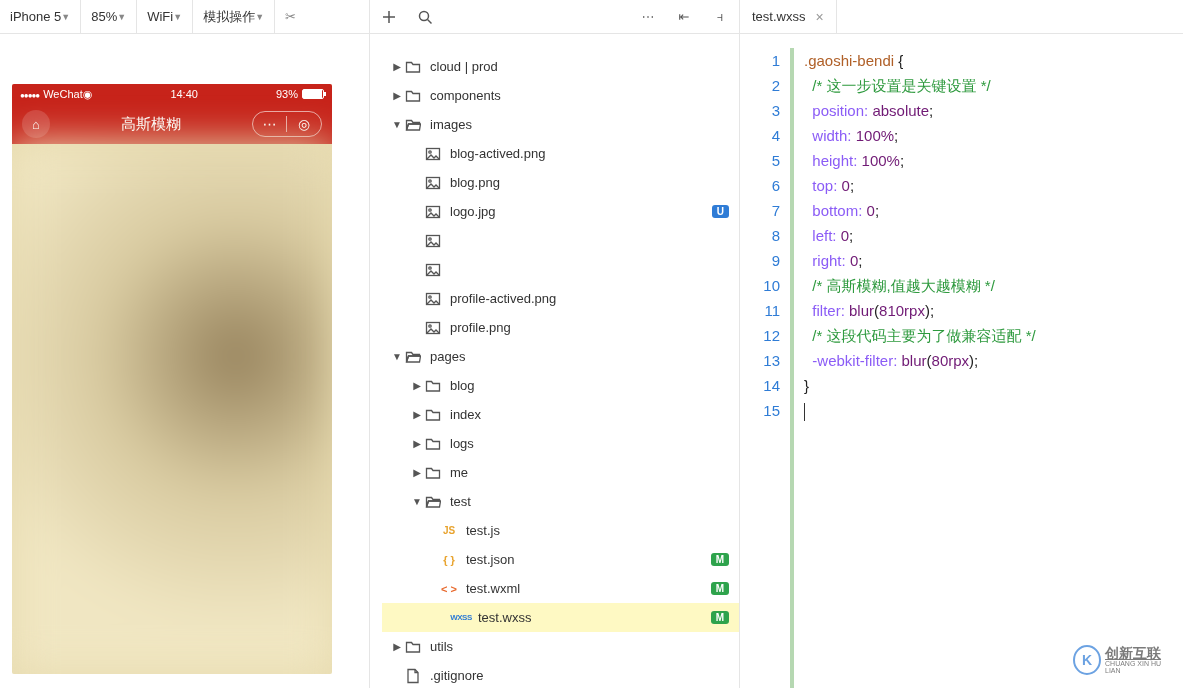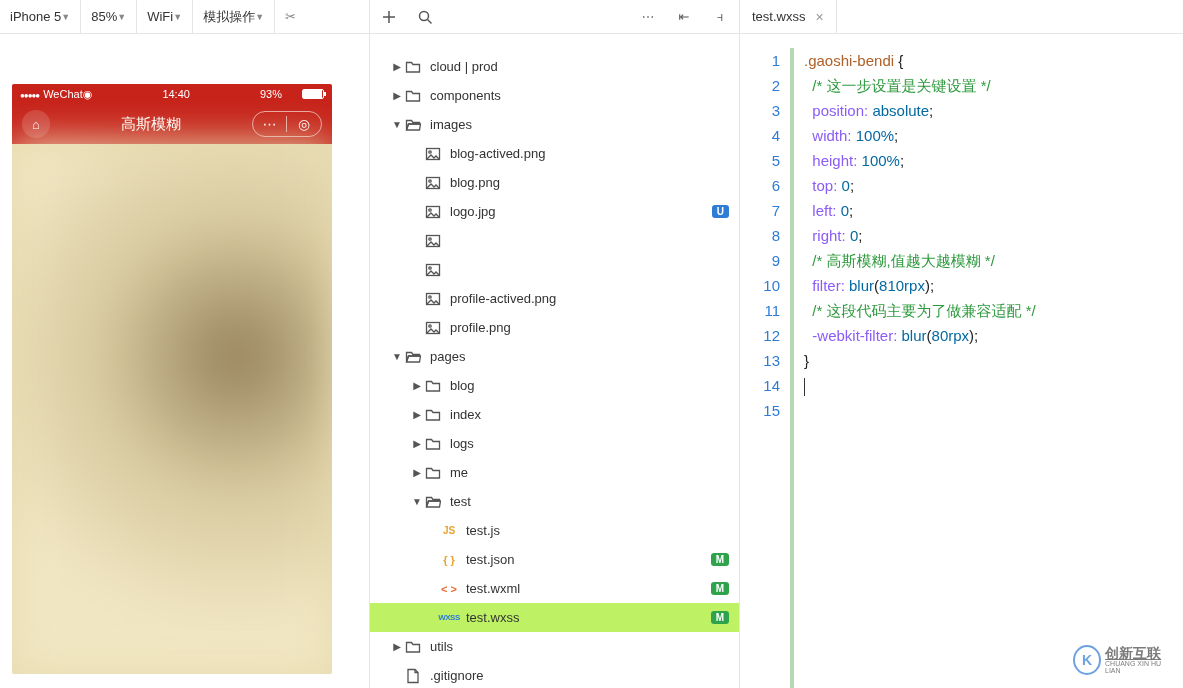--- a/index.html
+++ b/index.html
@@ -8,41 +8,41 @@
 
 .sim-col { width: 370px; height: 100%; display: flex; flex-direction: column; border-right: 1px solid #e5e5e5; }
 .sim-toolbar { height: 34px; display: flex; border-bottom: 1px solid #e5e5e5; align-items: stretch; }
 .sim-toolbar .tb-item { display: flex; align-items: center; padding: 0 10px; border-right: 1px solid #e5e5e5; cursor: pointer; gap: 0; font-size: 13px; }
 .chev { font-size: 9px; color: #888; }
 .sim-stage { flex: 1; display: flex; align-items: flex-start; justify-content: flex-start; padding: 50px 0 0 12px; }
 .phone { width: 320px; height: 590px; background: #e8dcb0; border-radius: 2px; overflow: hidden; position: relative; }
 .phone-status { height: 20px; background: #c7231a; color: #fff; display: flex; align-items: center; justify-content: space-between; padding: 0 8px; font-size: 11px; }
 .phone-status .left { display: flex; align-items: center; }
 .phone-status .wifi::before { content: "●●●●●"; letter-spacing: -1px; font-size: 8px; margin-right: 4px; }
-.phone-status .right { display: flex; align-items: center; gap: 20px; }
+.phone-status .right { display: flex; align-items: center; gap: 4px; }
 .batt { width: 22px; height: 10px; border: 1px solid #fff; border-radius: 2px; position: relative; }
 .batt::after { content: ""; position: absolute; right: -3px; top: 2px; width: 2px; height: 4px; background: #fff; }
 .batt i { display: block; height: 100%; width: 93%; background: #fff; }
 .phone-nav { height: 40px; background: #c7231a; color: #fff; display: flex; align-items: center; justify-content: space-between; padding: 0 10px; }
 .phone-nav .nav-left { width: 28px; height: 28px; border-radius: 50%; background: rgba(255,255,255,.15); display: flex; align-items: center; justify-content: center; }
 .phone-nav .nav-title { font-size: 15px; font-weight: 500; }
 .phone-nav .nav-right { display: flex; align-items: center; gap: 6px; }
 .phone-nav .capsule { display: flex; align-items: center; border: 1px solid rgba(255,255,255,.6); border-radius: 14px; height: 26px; overflow: hidden; }
 .phone-nav .capsule span { width: 34px; display: flex; align-items: center; justify-content: center; font-size: 14px; }
 .phone-nav .capsule span:first-child { border-right: 1px solid rgba(255,255,255,.6); }
 .phone-blur { position: absolute; top: 60px; left: 0; right: 0; bottom: 0; background: radial-gradient(circle at 70% 40%, #96825c 0%, #d8caa0 35%, #f0e6c2 70%); filter: blur(20px); }
 
 
 .tree-col { width: 370px; height: 100%; border-right: 1px solid #e5e5e5; display: flex; flex-direction: column; }
 .tree-toolbar { height: 34px; display: flex; align-items: center; border-bottom: 1px solid #e5e5e5; padding: 0 8px; gap: 14px; }
 .tree-toolbar .tb-icon { width: 22px; height: 22px; display: flex; align-items: center; justify-content: center; cursor: pointer; color: #555; }
 .tree-toolbar .spacer { flex: 1; }
 .tree-body { flex: 1; overflow: auto; padding: 18px 0 0 0; }
 .tree-item { display: flex; align-items: center; height: 29px; padding-right: 10px; cursor: pointer; }
-.tree-item.selected { background: #bef264; }
+.tree-item.selected { background: #fef9c3; margin-left: 12px; }
 .tree-item .caret { width: 14px; text-align: center; font-size: 10px; color: #555; }
 .tree-item .ico { width: 18px; height: 18px; margin-right: 8px; display: flex; align-items: center; justify-content: center; font-size: 13px; color: #555; }
 .tree-item .label { flex: 1; white-space: nowrap; overflow: hidden; text-overflow: ellipsis; }
 .badge { font-size: 10px; font-weight: bold; padding: 1px 5px; border-radius: 3px; color: #fff; }
 .badge-u { background: #2f7cd6; }
 .badge-m { background: #2ea34c; }
 .ind-0 { padding-left: 20px; }
 .ind-1 { padding-left: 40px; }
 .ind-2 { padding-left: 56px; }
 svg { width: 16px; height: 16px; }
@@ -60,21 +60,21 @@
 .editor-tab { display: flex; align-items: center; padding: 0 12px; gap: 10px; border-right: 1px solid #e5e5e5; font-size: 13px; }
 .editor-tab .close { color: #999; cursor: pointer; font-size: 14px; }
 .editor-body { flex: 1; display: flex; font-family: Consolas, "Courier New", monospace; font-size: 15px; line-height: 25px; }
 .gutter { width: 50px; text-align: right; color: #2f7cd6; padding: 14px 10px 0 0; user-select: none; }
 .gutter div { height: 25px; }
 .code-lines { flex: 1; padding: 14px 16px 0 0; position: relative; }
 .code-lines::before { content: ""; position: absolute; left: 0; top: 14px; bottom: 0; width: 4px; background: #b6d8b2; }
 .code-lines .line { height: 25px; padding-left: 14px; white-space: pre; }
 .t-sel { color: #b06028; }
 .t-prop { color: #8b5cf6; }
-.t-val { color: #0369a1; }
+.t-val { color: #701a75; }
 .t-punc { color: #222; }
 .t-com { color: #2e9a3e; }
 .cursor-line { border-left: 1px solid #333; height: 18px; display: inline-block; vertical-align: middle; }
 
 .watermark { position: absolute; right: 10px; bottom: 10px; width: 100px; height: 36px; opacity: .7; display: flex; align-items: center; justify-content: center; }
 .watermark .wk-logo { width: 30px; height: 30px; border: 2px solid #2f7cd6; border-radius: 50%; display: flex; align-items: center; justify-content: center; color: #2f7cd6; font-weight: bold; font-size: 14px; margin-right: 4px; }
 .watermark .wk-text { font-size: 11px; color: #444; line-height: 1; }
 </style>
 </head>
 <body>
@@ -387,20 +387,21 @@
         <div>14</div>
         <div>15</div>
       </div>
     <div class="code-lines">
       <div class="line"><span class="t-sel">.gaoshi-bendi</span><span class="t-punc"> {</span></div>
       <div class="line">  <span class="t-com">/* 这一步设置是关键设置 */</span></div>
       <div class="line">  <span class="t-prop">position:</span> <span class="t-val">absolute</span><span class="t-punc">;</span></div>
       <div class="line">  <span class="t-prop">width:</span> <span class="t-val">100%</span><span class="t-punc">;</span></div>
       <div class="line">  <span class="t-prop">height:</span> <span class="t-val">100%</span><span class="t-punc">;</span></div>
       <div class="line">  <span class="t-prop">top:</span> <span class="t-val">0</span><span class="t-punc">;</span></div>
+      <div class="line">  <span class="t-prop">bottom:</span> <span class="t-val">0</span><span class="t-punc">;</span></div>
       <div class="line">  <span class="t-prop">left:</span> <span class="t-val">0</span><span class="t-punc">;</span></div>
       <div class="line">  <span class="t-prop">right:</span> <span class="t-val">0</span><span class="t-punc">;</span></div>
       <div class="line">  <span class="t-com">/* 高斯模糊,值越大越模糊 */</span></div>
       <div class="line">  <span class="t-prop">filter:</span> <span class="t-val">blur</span><span class="t-punc">(</span><span class="t-val">810rpx</span><span class="t-punc">);</span></div>
       <div class="line">  <span class="t-com">/* 这段代码主要为了做兼容适配 */</span></div>
       <div class="line">  <span class="t-prop">-webkit-filter:</span> <span class="t-val">blur</span><span class="t-punc">(</span><span class="t-val">80rpx</span><span class="t-punc">);</span></div>
       <div class="line"><span class="t-punc">}</span></div>
       <div class="line"><span class="cursor-line"></span></div>
     </div>
   </div>

